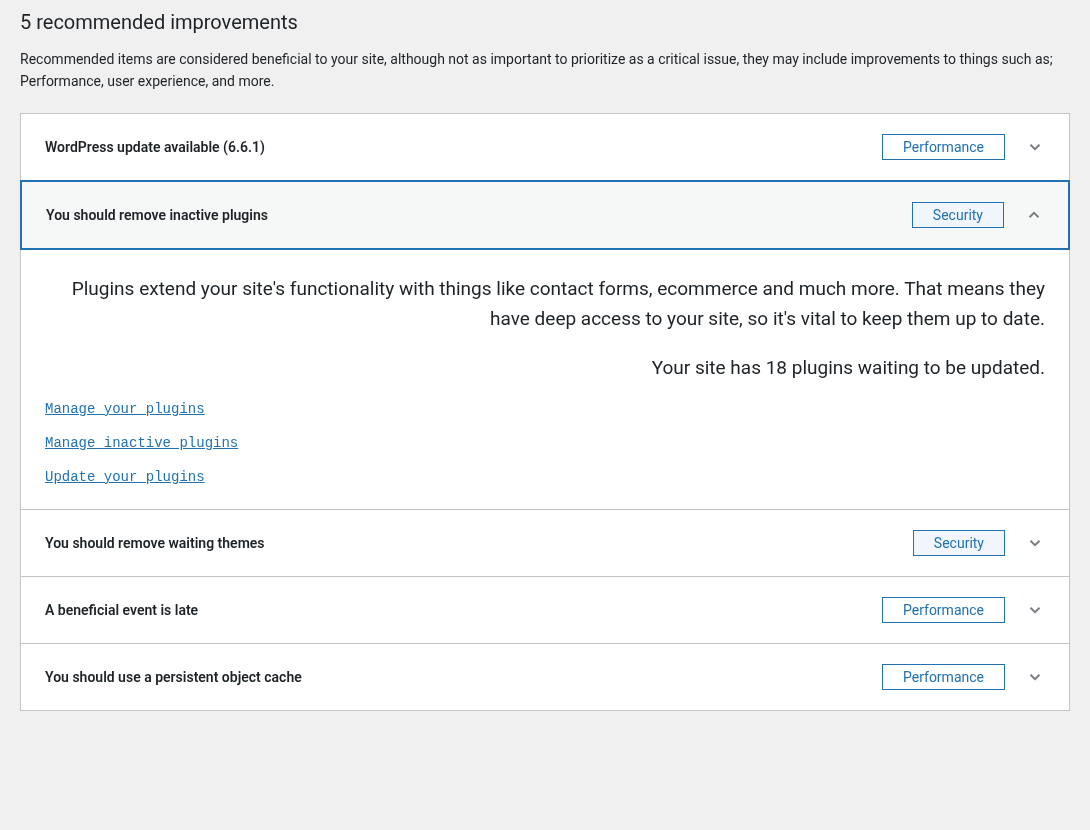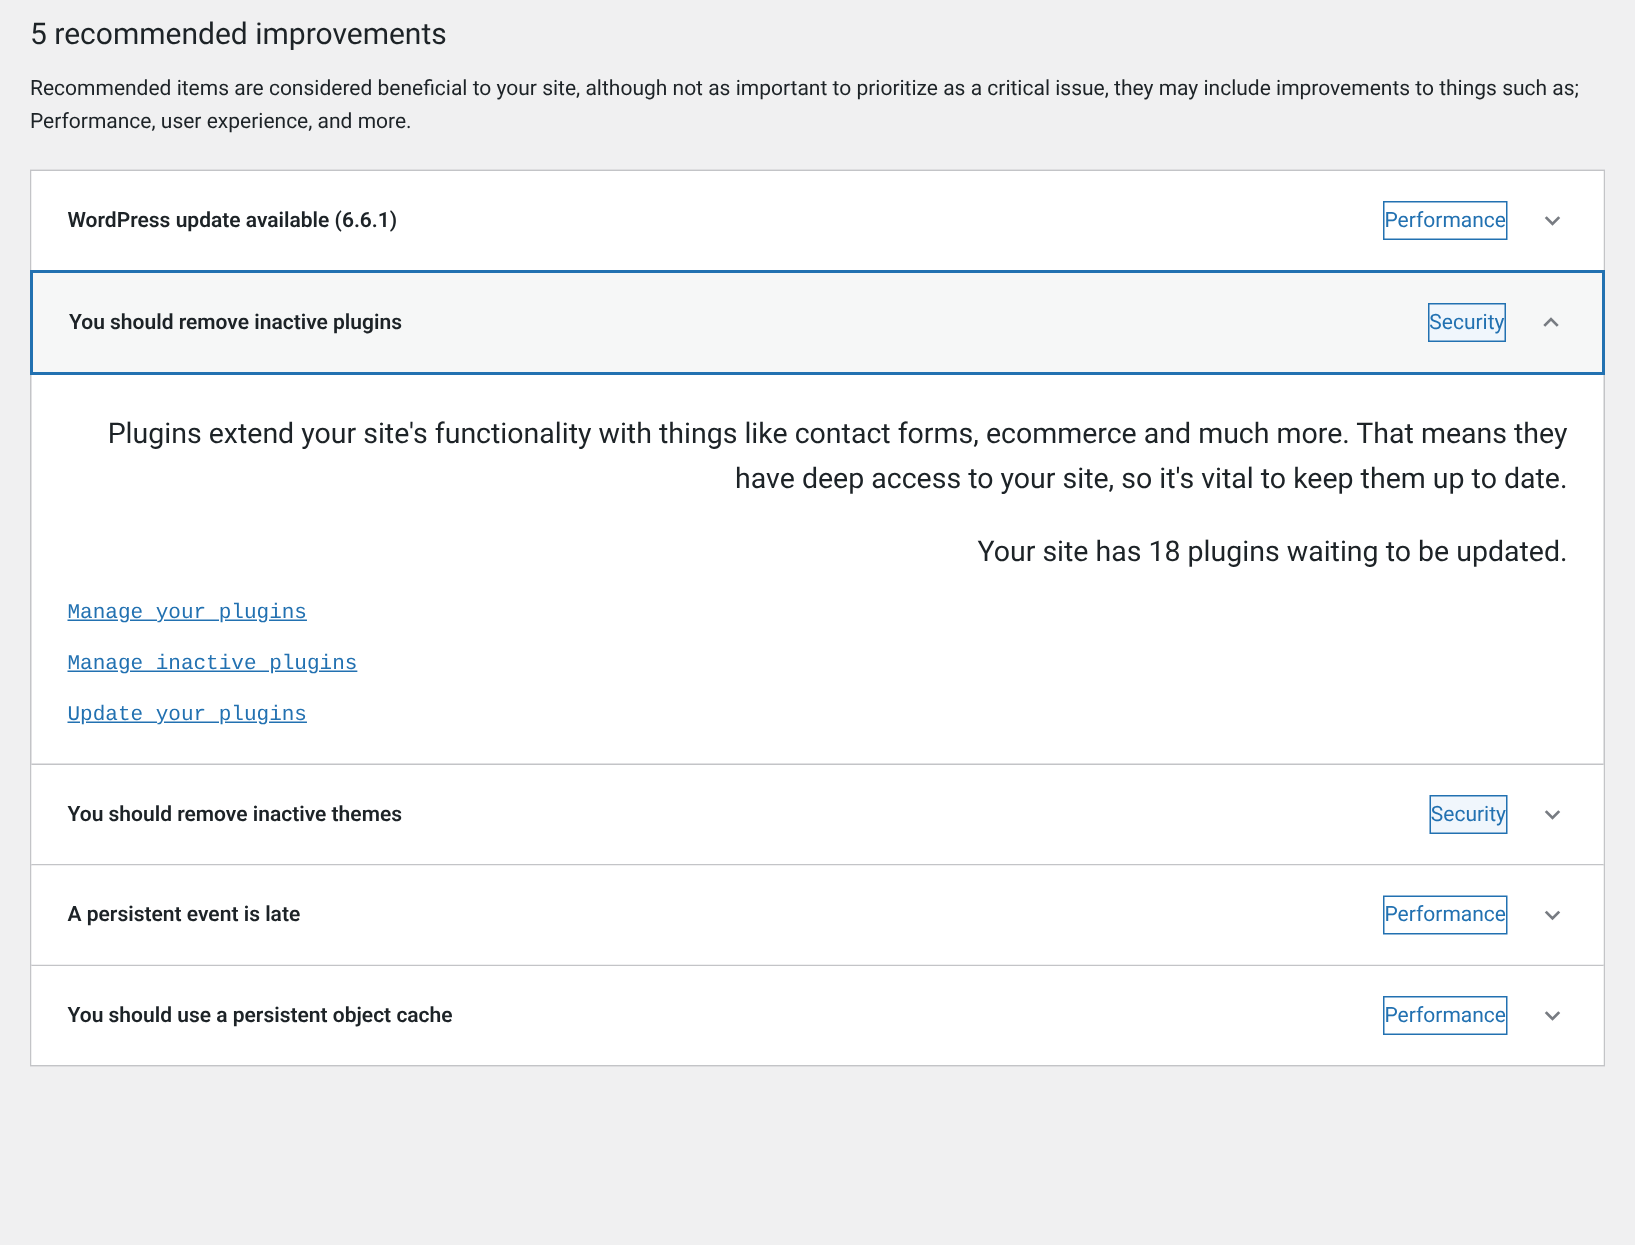--- a/index.html
+++ b/index.html
@@ -58,21 +58,21 @@
       font-weight: 600;
       color: #1d2327;
     }
     .accordion-right {
       display: flex;
       align-items: center;
       gap: 20px;
     }
     .badge {
       display: inline-block;
-      padding: 4px 0;
+      padding: 4px 20px;
       font-size: 14px;
       border: 1px solid;
       background: #fff;
       margin-left: 29px;
     }
     .badge-performance {
       color: #2271b1;
       border-color: #2271b1;
     }
     .badge-security {
@@ -165,35 +165,35 @@
           <a href="#">Manage inactive plugins</a>
         </div>
         <div class="link-item">
           <a href="#">Update your plugins</a>
         </div>
       </div>
     </div>
 
     <div class="accordion-item">
       <div class="accordion-header">
-        <span class="accordion-title">You should remove inactive themes</span>
+        <span class="accordion-title">You should remove waiting themes</span>
         <div class="accordion-right">
           <span class="badge badge-security">Security</span>
           <span class="chevron">
             <svg viewBox="0 0 24 24" fill="none" stroke="currentColor" stroke-width="2.5">
                 <polyline points="6 9 12 15 18 9"></polyline>
               </svg>
           </span>
         </div>
       </div>
     </div>
 
     <div class="accordion-item">
       <div class="accordion-header">
-        <span class="accordion-title">A persistent event is late</span>
+        <span class="accordion-title">A beneficial event is late</span>
         <div class="accordion-right">
           <span class="badge badge-performance">Performance</span>
           <span class="chevron">
             <svg viewBox="0 0 24 24" fill="none" stroke="currentColor" stroke-width="2.5">
                 <polyline points="6 9 12 15 18 9"></polyline>
               </svg>
           </span>
         </div>
       </div>
     </div>

